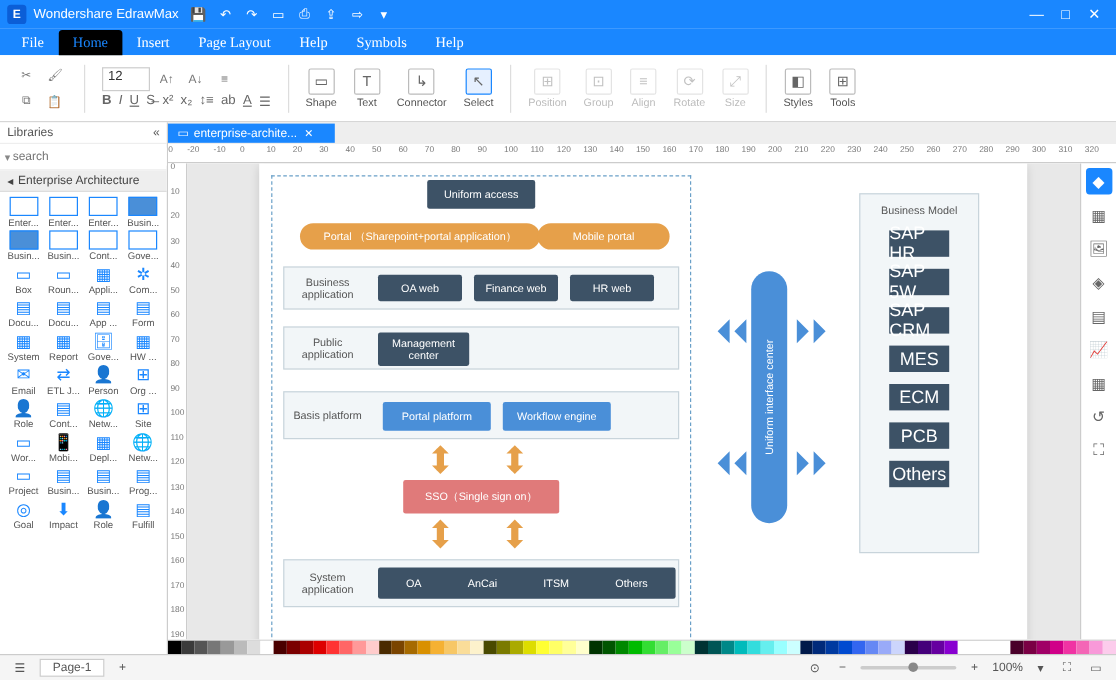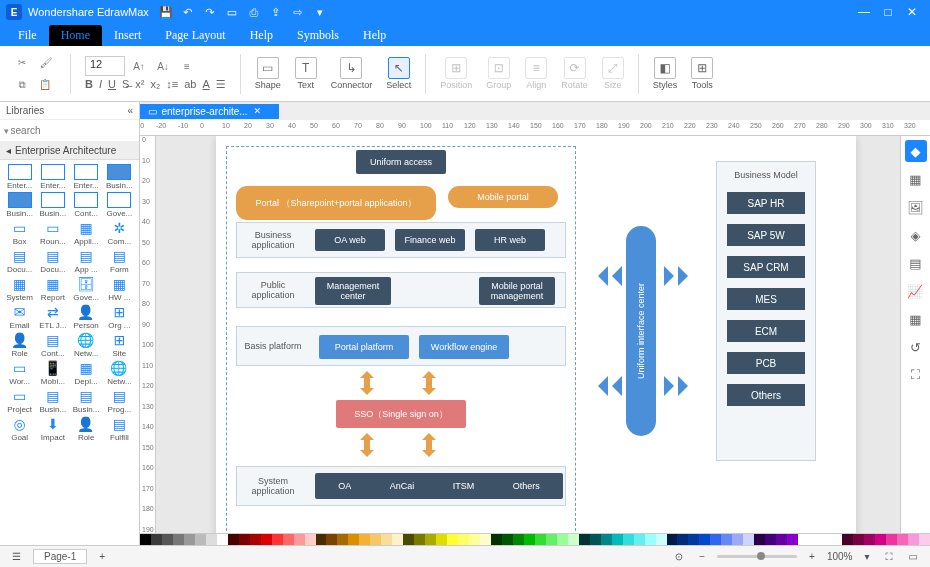--- a/index.html
+++ b/index.html
@@ -63,21 +63,21 @@
 .arrowv::before,.arrowv::after{content:"";position:absolute;left:-4px;border:7px solid transparent;}
 .arrowv::before{top:-10px;border-bottom-color:#e6a04a;}
 .arrowv::after{bottom:-10px;border-top-color:#e6a04a;}
 .uic{position:absolute;left:400px;top:80px;width:30px;height:210px;background:#4a8fd8;border-radius:15px;display:flex;align-items:center;justify-content:center;}
 .uic span{writing-mode:vertical-rl;transform:rotate(180deg);font-size:9px;color:#fff;}
 .tri{position:absolute;border:10px solid transparent;}
 .tri.l{border-right-color:#4a8fd8;}
 .tri.r{border-left-color:#4a8fd8;}
 .bmodel{position:absolute;left:490px;top:15px;width:100px;height:300px;background:#f2f6f8;border:1px solid #c8d4db;padding:8px 10px;display:flex;flex-direction:column;align-items:center;gap:10px;}
 .bmodel .bmtitle{font-size:9px;color:#555;margin-bottom:2px;}
-.bmodel .bmitem{width:78px;height:22px;background:#3d5266;color:#fff;font-size:10px;display:flex;align-items:center;justify-content:center;}
+.bmodel .bmitem{width:50px;height:22px;background:#3d5266;color:#fff;font-size:15px;display:flex;align-items:center;justify-content:center;}
 .rtool{width:30px;background:#fff;border-left:1px solid #ccc;display:flex;flex-direction:column;align-items:center;padding-top:4px;gap:6px;}
 .rticon{width:22px;height:22px;display:flex;align-items:center;justify-content:center;font-size:13px;color:#666;cursor:pointer;border-radius:3px;}
 .rticon.active{background:#1a87ff;color:#fff;}
 .palette{height:12px;display:flex;border-top:1px solid #ccc;}
 .palette .sw{flex:1;height:100%;}
 .statusbar{height:22px;background:#f5f5f5;border-top:1px solid #ccc;display:flex;align-items:center;padding:0 8px;font-size:10px;color:#555;gap:8px;}
 .statusbar .spacer{flex:1;}
 .statusbar .sbtn{cursor:pointer;padding:0 4px;}
 .pgtab{background:#fff;border:1px solid #ccc;padding:1px 10px;font-size:10px;}
 .slider{width:80px;height:3px;background:#ccc;position:relative;border-radius:2px;}
@@ -445,34 +445,33 @@
           <div class="tick" style="top: 369px;">180</div>
           <div class="tick" style="top: 389.5px;">190</div>
         </div>
       <div class="canvas">
         <div class="page">
           <div class="diagram">
             <div class="dashgroup dgmain"></div>
 
             <div class="box dark" style="left:130px;top:4px;width:90px;height:24px;">Uniform access</div>
 
-            <div class="box orange" style="left:10px;top:40px;width:200px;height:34px;border-radius:11px;">Portal （Sharepoint+portal application）</div>
+            <div class="box orange" style="left:24px;top:40px;width:200px;height:22px;border-radius:11px;">Portal （Sharepoint+portal application）</div>
             <div class="box orange" style="left:222px;top:40px;width:110px;height:22px;border-radius:11px;">Mobile portal</div>
 
             <div class="secbox" style="left:10px;top:76px;width:330px;height:36px;">
               <div class="seclabel">Business application</div>
               <div class="box dark" style="left:78px;top:6px;width:70px;height:22px;">OA web</div>
               <div class="box dark" style="left:158px;top:6px;width:70px;height:22px;">Finance web</div>
               <div class="box dark" style="left:238px;top:6px;width:70px;height:22px;">HR web</div>
             </div>
 
             <div class="secbox" style="left:10px;top:126px;width:330px;height:36px;">
               <div class="seclabel">Public application</div>
               <div class="box dark" style="left:78px;top:4px;width:76px;height:28px;">Management center</div>
-              <div class="box dark" style="left:242px;top:4px;width:76px;height:28px;">Mobile portal management</div>
             </div>
 
             <div class="secbox" style="left:10px;top:180px;width:330px;height:40px;">
               <div class="seclabel">Basis platform</div>
               <div class="box blue" style="left:82px;top:8px;width:90px;height:24px;">Portal platform</div>
               <div class="box blue" style="left:182px;top:8px;width:90px;height:24px;">Workflow engine</div>
             </div>
 
             <div class="arrowv" style="left:138px;top:228px;height:18px;"></div>
             <div class="arrowv" style="left:200px;top:228px;height:18px;"></div>

